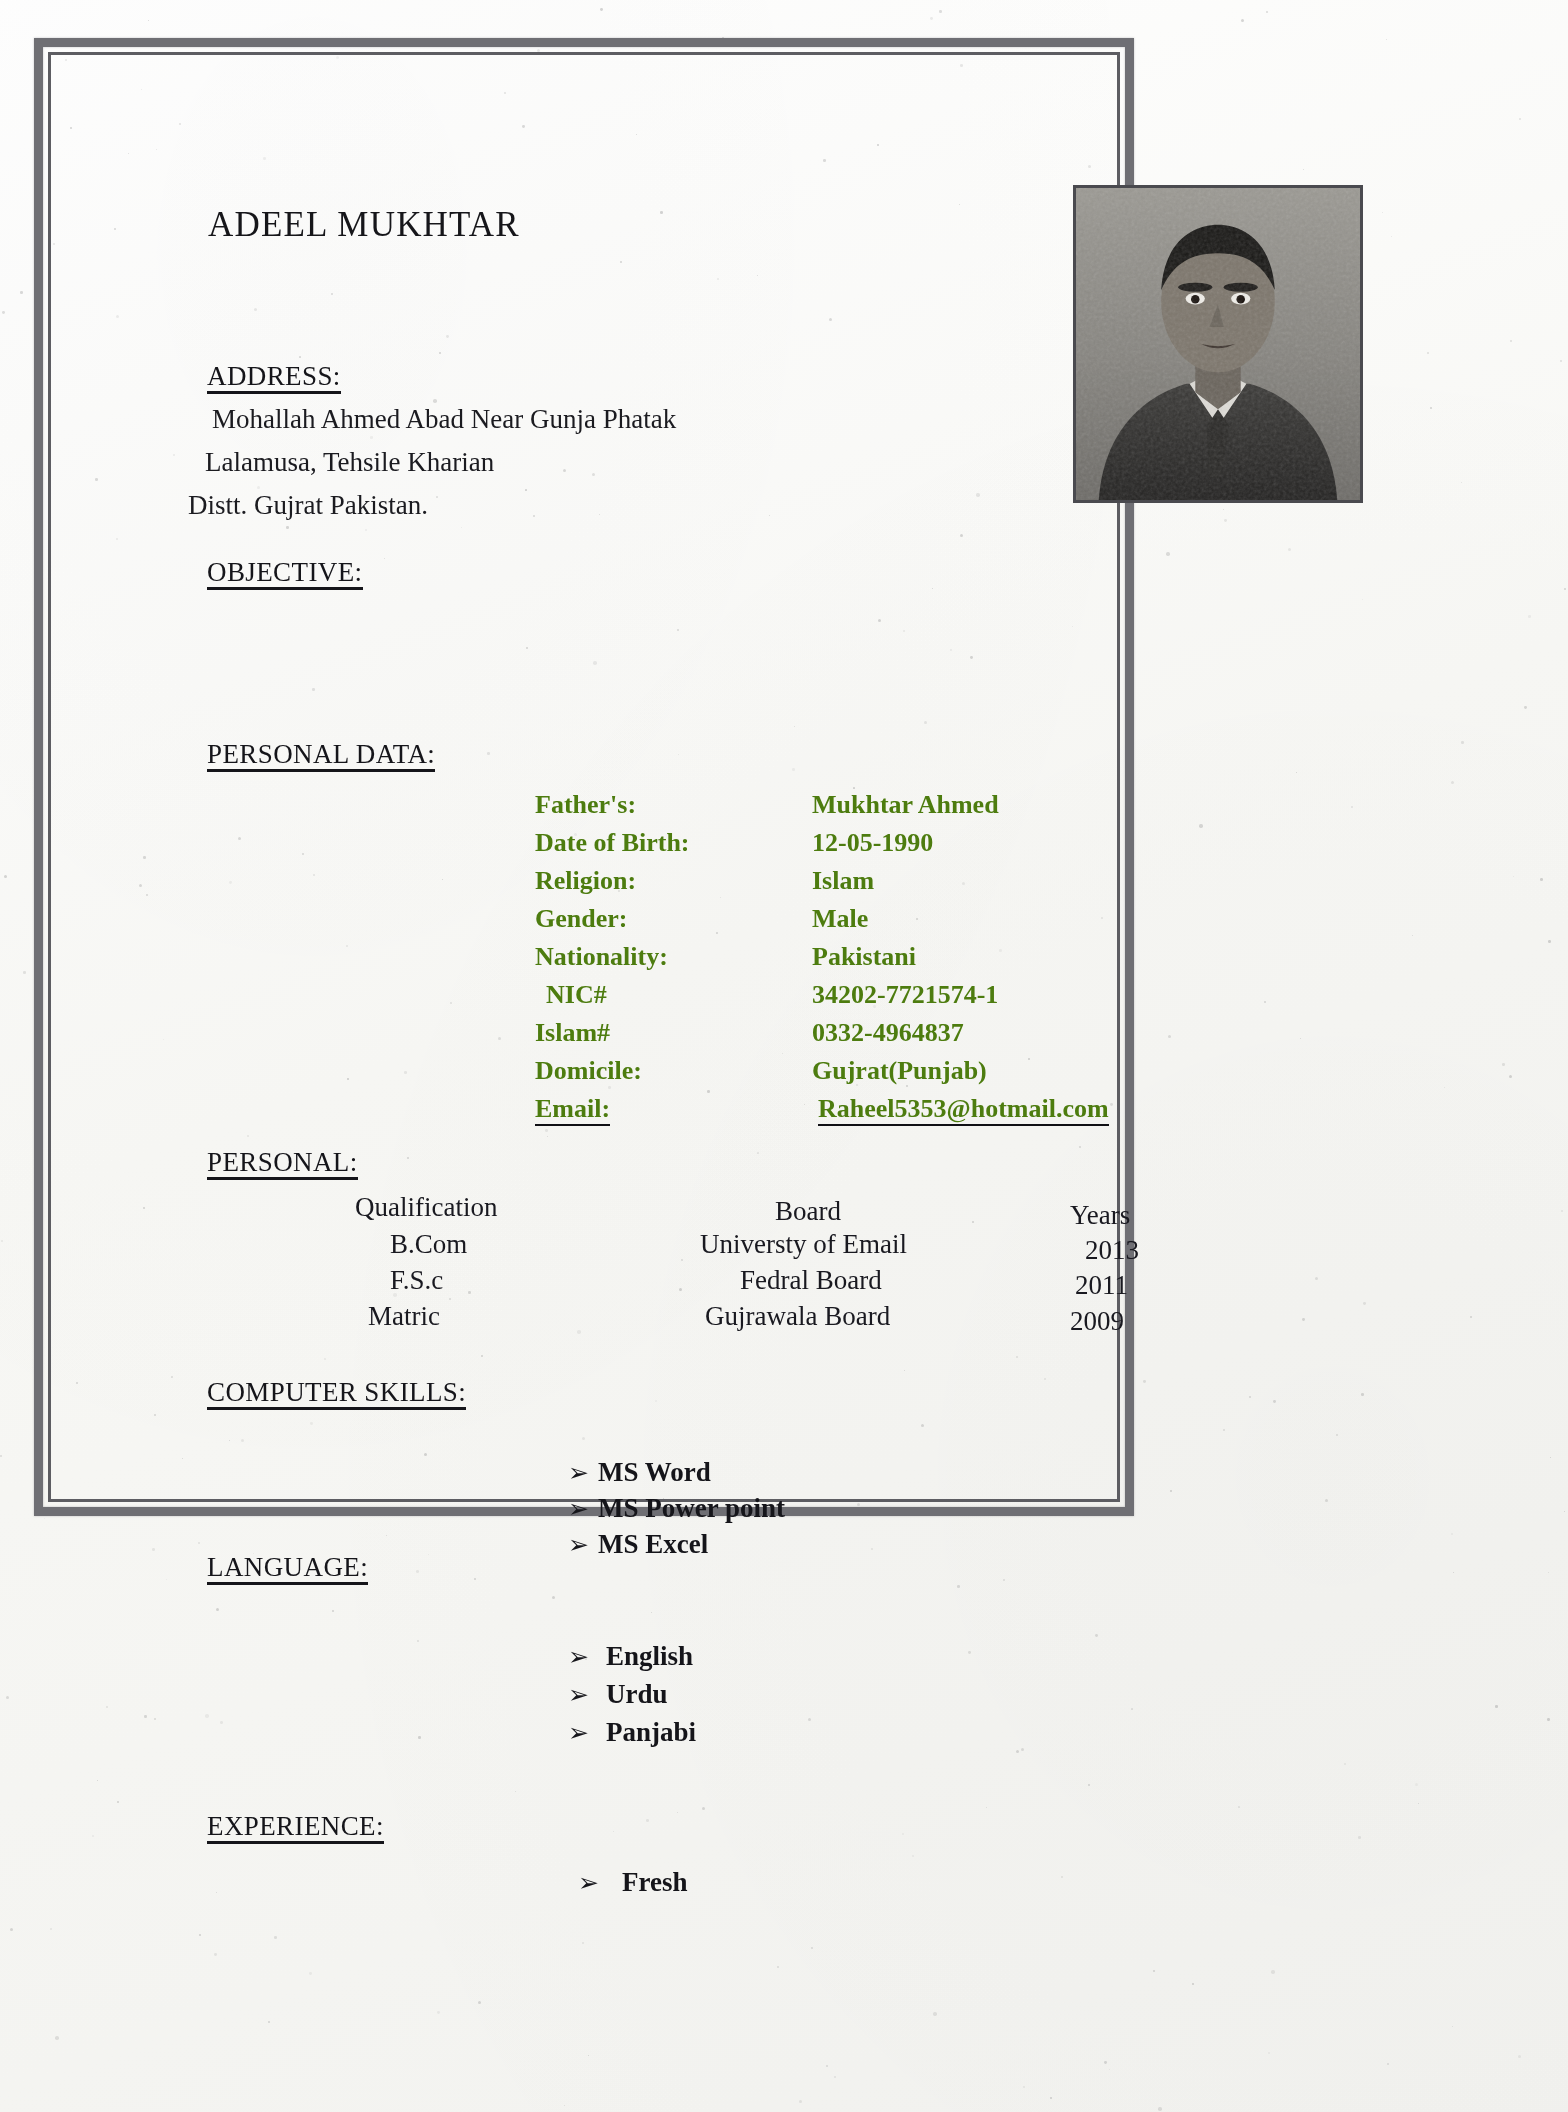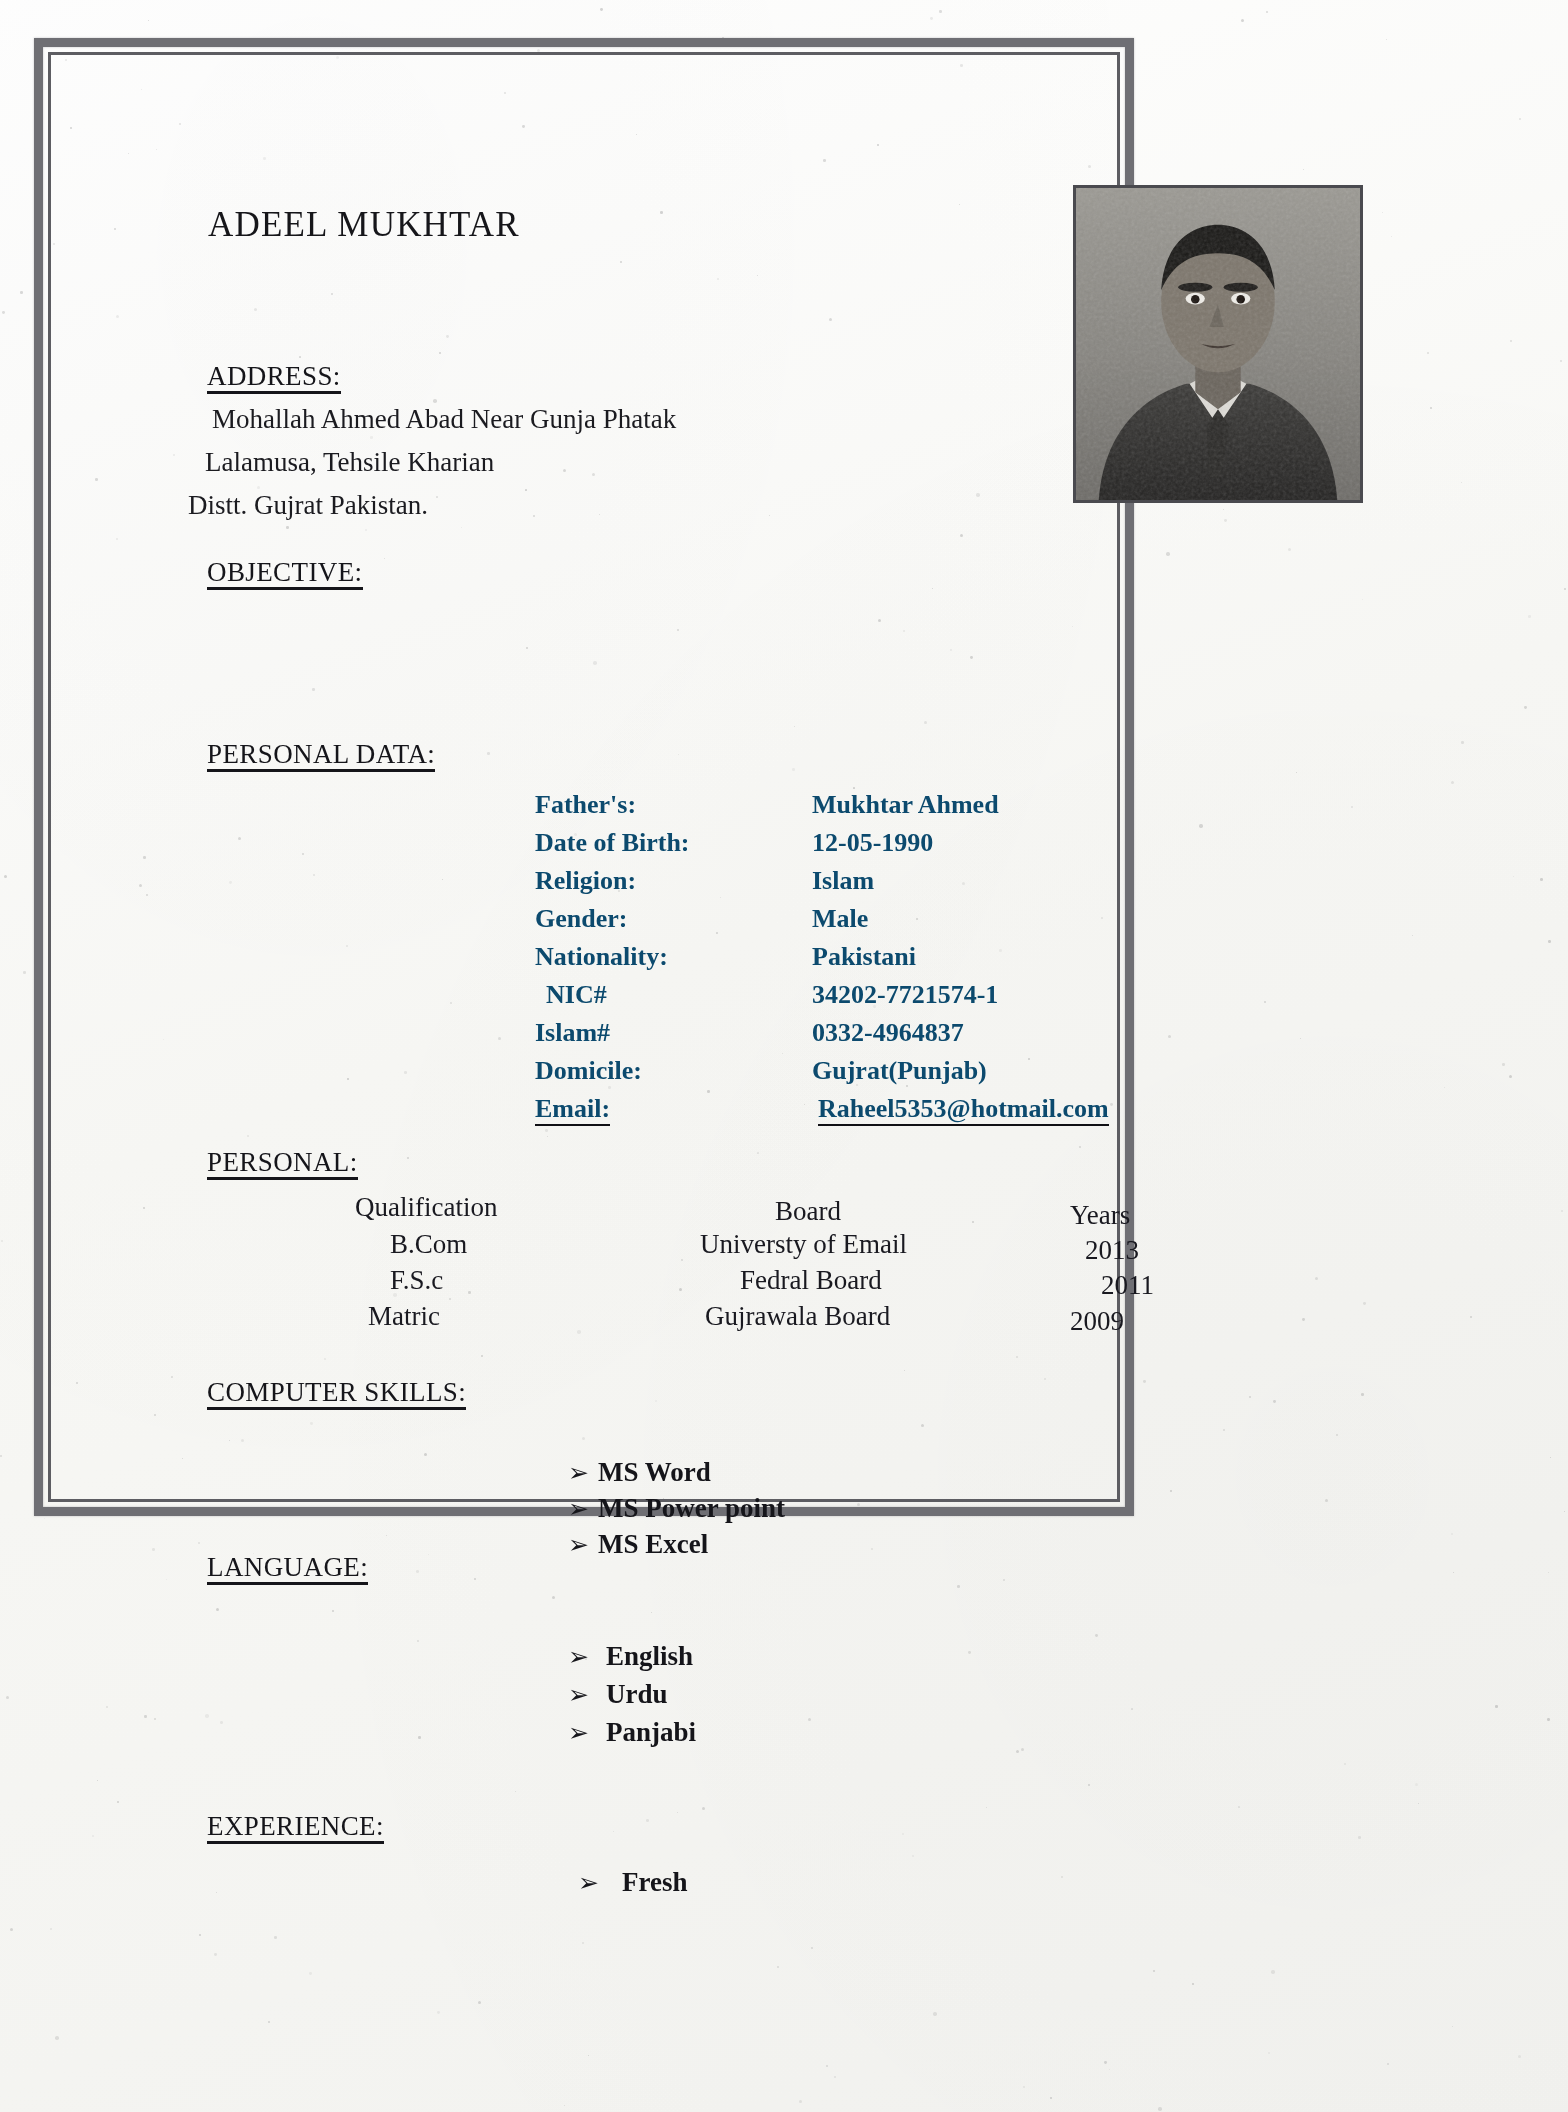--- a/index.html
+++ b/index.html
@@ -129,21 +129,21 @@
     color: #1b1b20;
     text-align: left;
   }
   .para .indent { display: inline-block; width: 176px; }
 
   
   .pd-label, .pd-value {
     position: absolute;
     font-size: 26px;
     font-weight: bold;
-    color: #0c4a6e;
+    color: #4d7c0f;
     white-space: nowrap;
     font-family: "Liberation Serif", "DejaVu Serif", serif;
   }
   .pd-underline { border-bottom: 2.5px solid #101015; padding-bottom: 0px; text-align: right; }
 
   
   .edu-cell {
     position: absolute;
     font-size: 27px;
     color: #191920;
@@ -574,21 +574,21 @@
     <div class="edu-cell edu-head" style="left:355px; top:1192px;">Qualification</div>
     <div class="edu-cell edu-head" style="left:775px; top:1196px;">Board</div>
     <div class="edu-cell edu-head" style="left:1070px; top:1200px;">Years</div>
 
     <div class="edu-cell" style="left:390px; top:1229px;">B.Com</div>
     <div class="edu-cell" style="left:700px; top:1229px;">Universty of Email</div>
     <div class="edu-cell" style="left:1085px; top:1235px;">2013</div>
 
     <div class="edu-cell" style="left:390px; top:1265px;">F.S.c</div>
     <div class="edu-cell" style="left:740px; top:1265px;">Fedral Board</div>
-    <div class="edu-cell" style="left:1075px; top:1270px;margin-left:26px;">2011</div>
+    <div class="edu-cell" style="left:1075px; top:1270px;">2011</div>
 
     <div class="edu-cell" style="left:368px; top:1301px;">Matric</div>
     <div class="edu-cell" style="left:705px; top:1301px;">Gujrawala Board</div>
     <div class="edu-cell" style="left:1070px; top:1306px;">2009</div>
 
     <div class="heading" style="left:207px; top:1378px;">COMPUTER SKILLS:</div>
 
     <div class="bullet" style="left:568px; top:1457px;"><span class="glyph">➢</span><span>MS Word</span></div>
     <div class="bullet" style="left:568px; top:1493px;"><span class="glyph">➢</span><span>MS Power point</span></div>
     <div class="bullet" style="left:568px; top:1529px;"><span class="glyph">➢</span><span>MS Excel</span></div>

